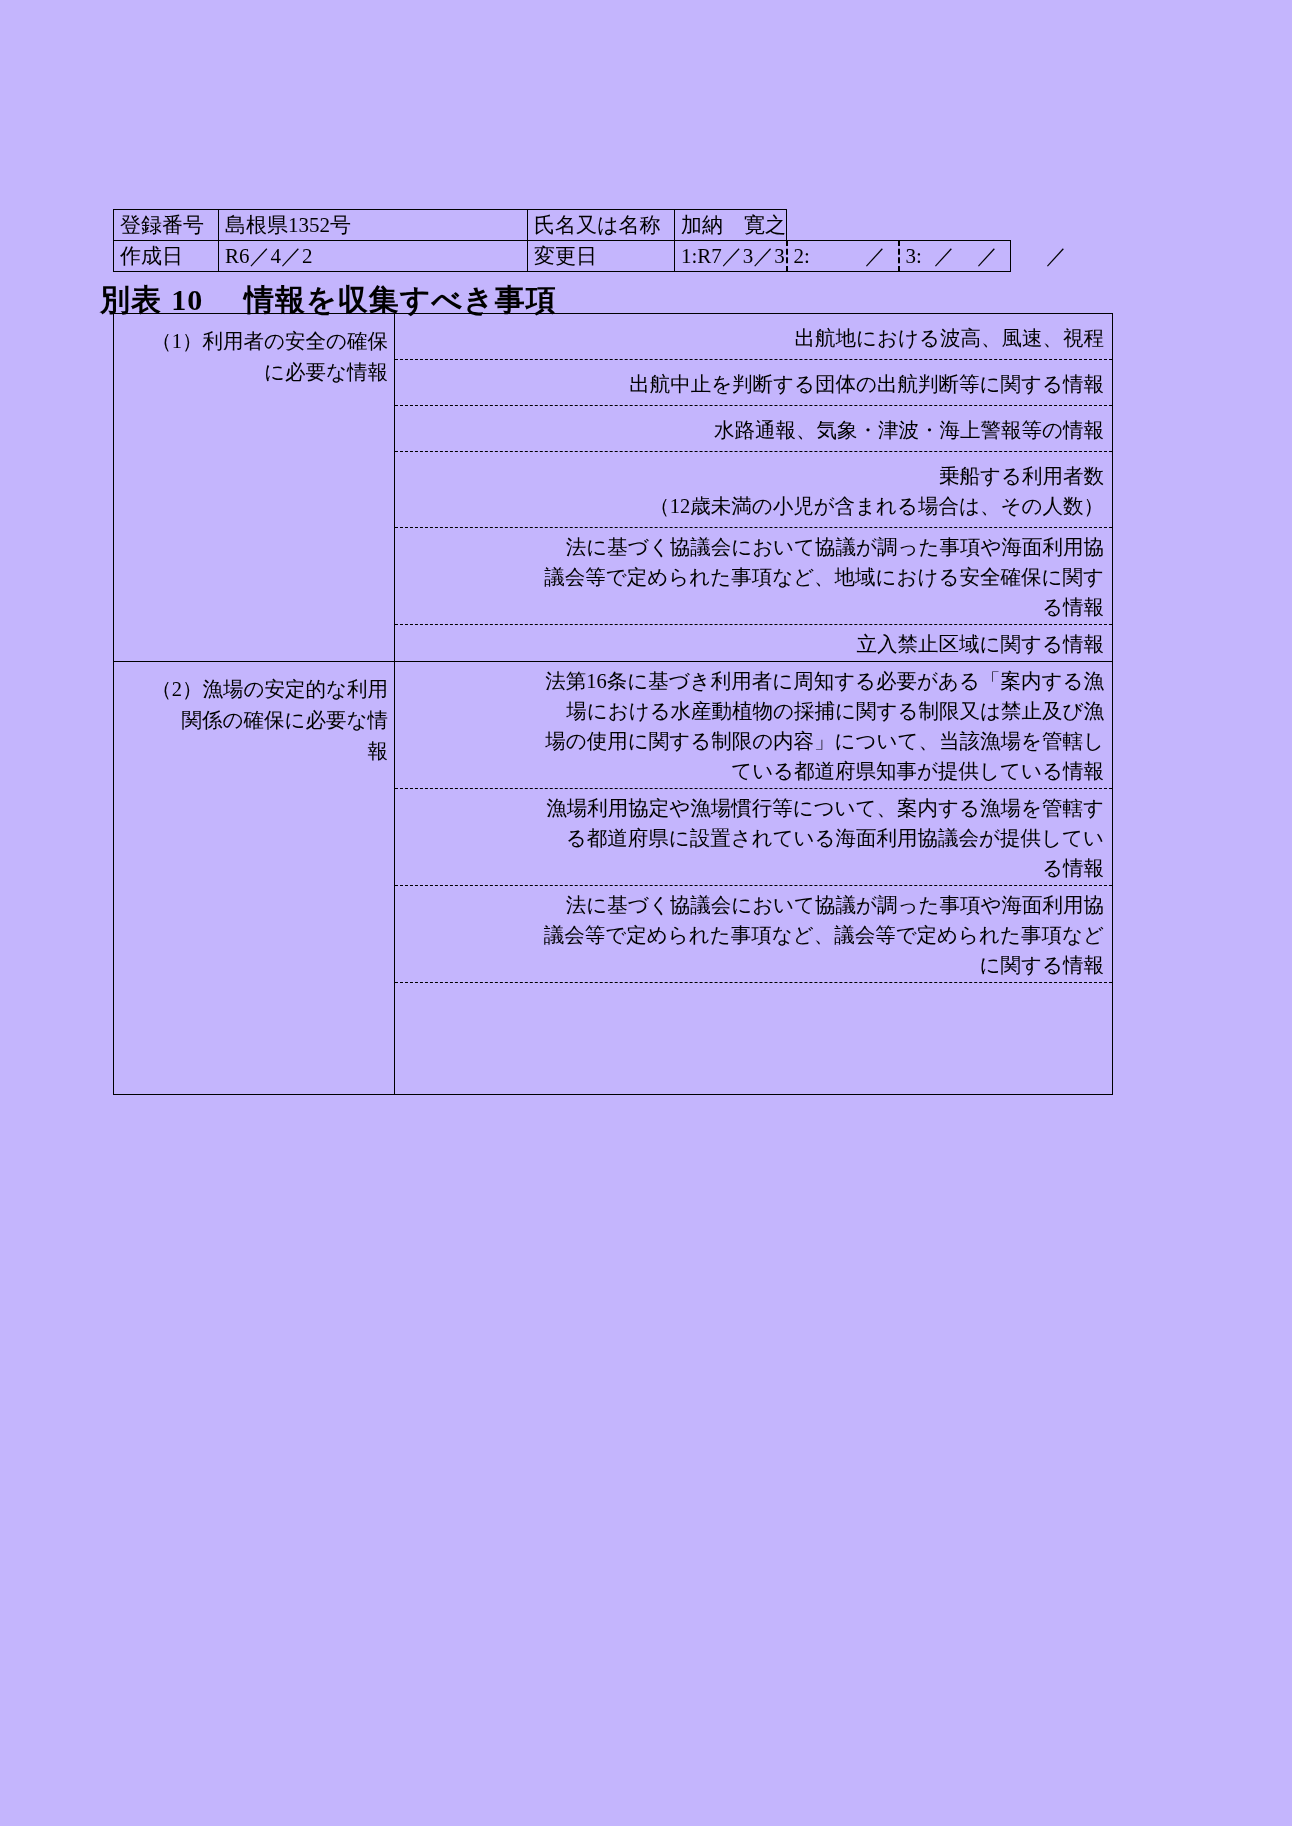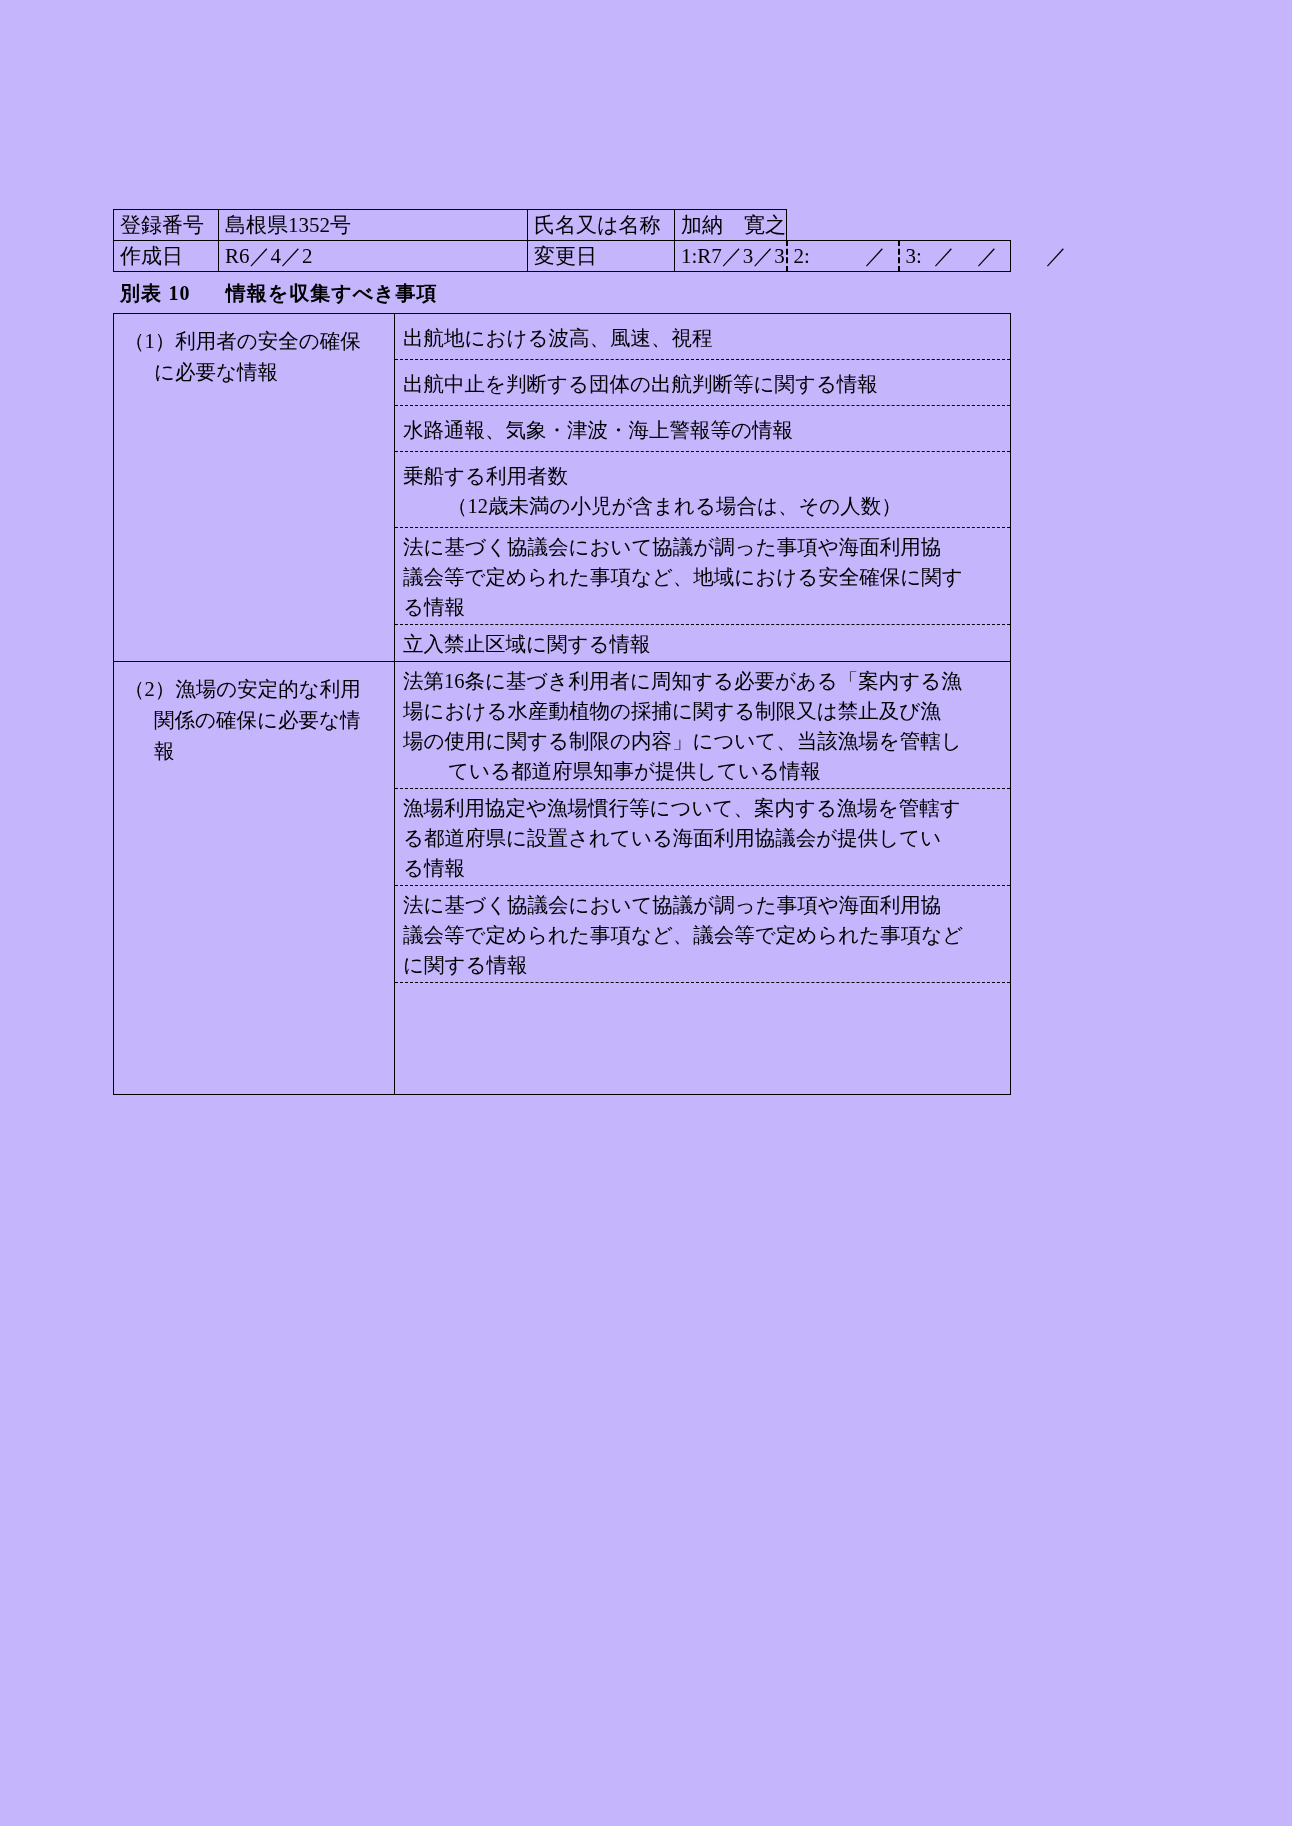--- a/index.html
+++ b/index.html
@@ -45,45 +45,46 @@
     border-right: none;
     margin-left: 8px;
   }
   .slashcell {
     letter-spacing: 2px;
   }
 
   
   .sec-heading {
     position: absolute;
-    left: 120px;
+    left: 100px;
     top: 280px;
-    font-size: 20px;
+    font-size: 30px;
     font-weight: bold;
     font-family: "Liberation Sans", "DejaVu Sans", sans-serif;
     letter-spacing: 1px;
     white-space: nowrap;
   }
   .sec-heading .num {
     font-family: "Liberation Serif", "DejaVu Serif", serif;
     font-weight: bold;
   }
   .sec-heading .gap {
     display: inline-block;
     width: 22px;
   }
 
   
   .main-table {
     position: absolute;
     left: 113px;
     top: 313px;
-    width: 898px;
+    width: 1000px;
     border-collapse: collapse;
     table-layout: fixed;
+    text-align: right;
   }
   .main-table > tbody > tr > td {
     border: 1px solid #000000;
     vertical-align: top;
     padding: 0;
   }
   .col-label {
     width: 280px;
   }
   .label-inner {

